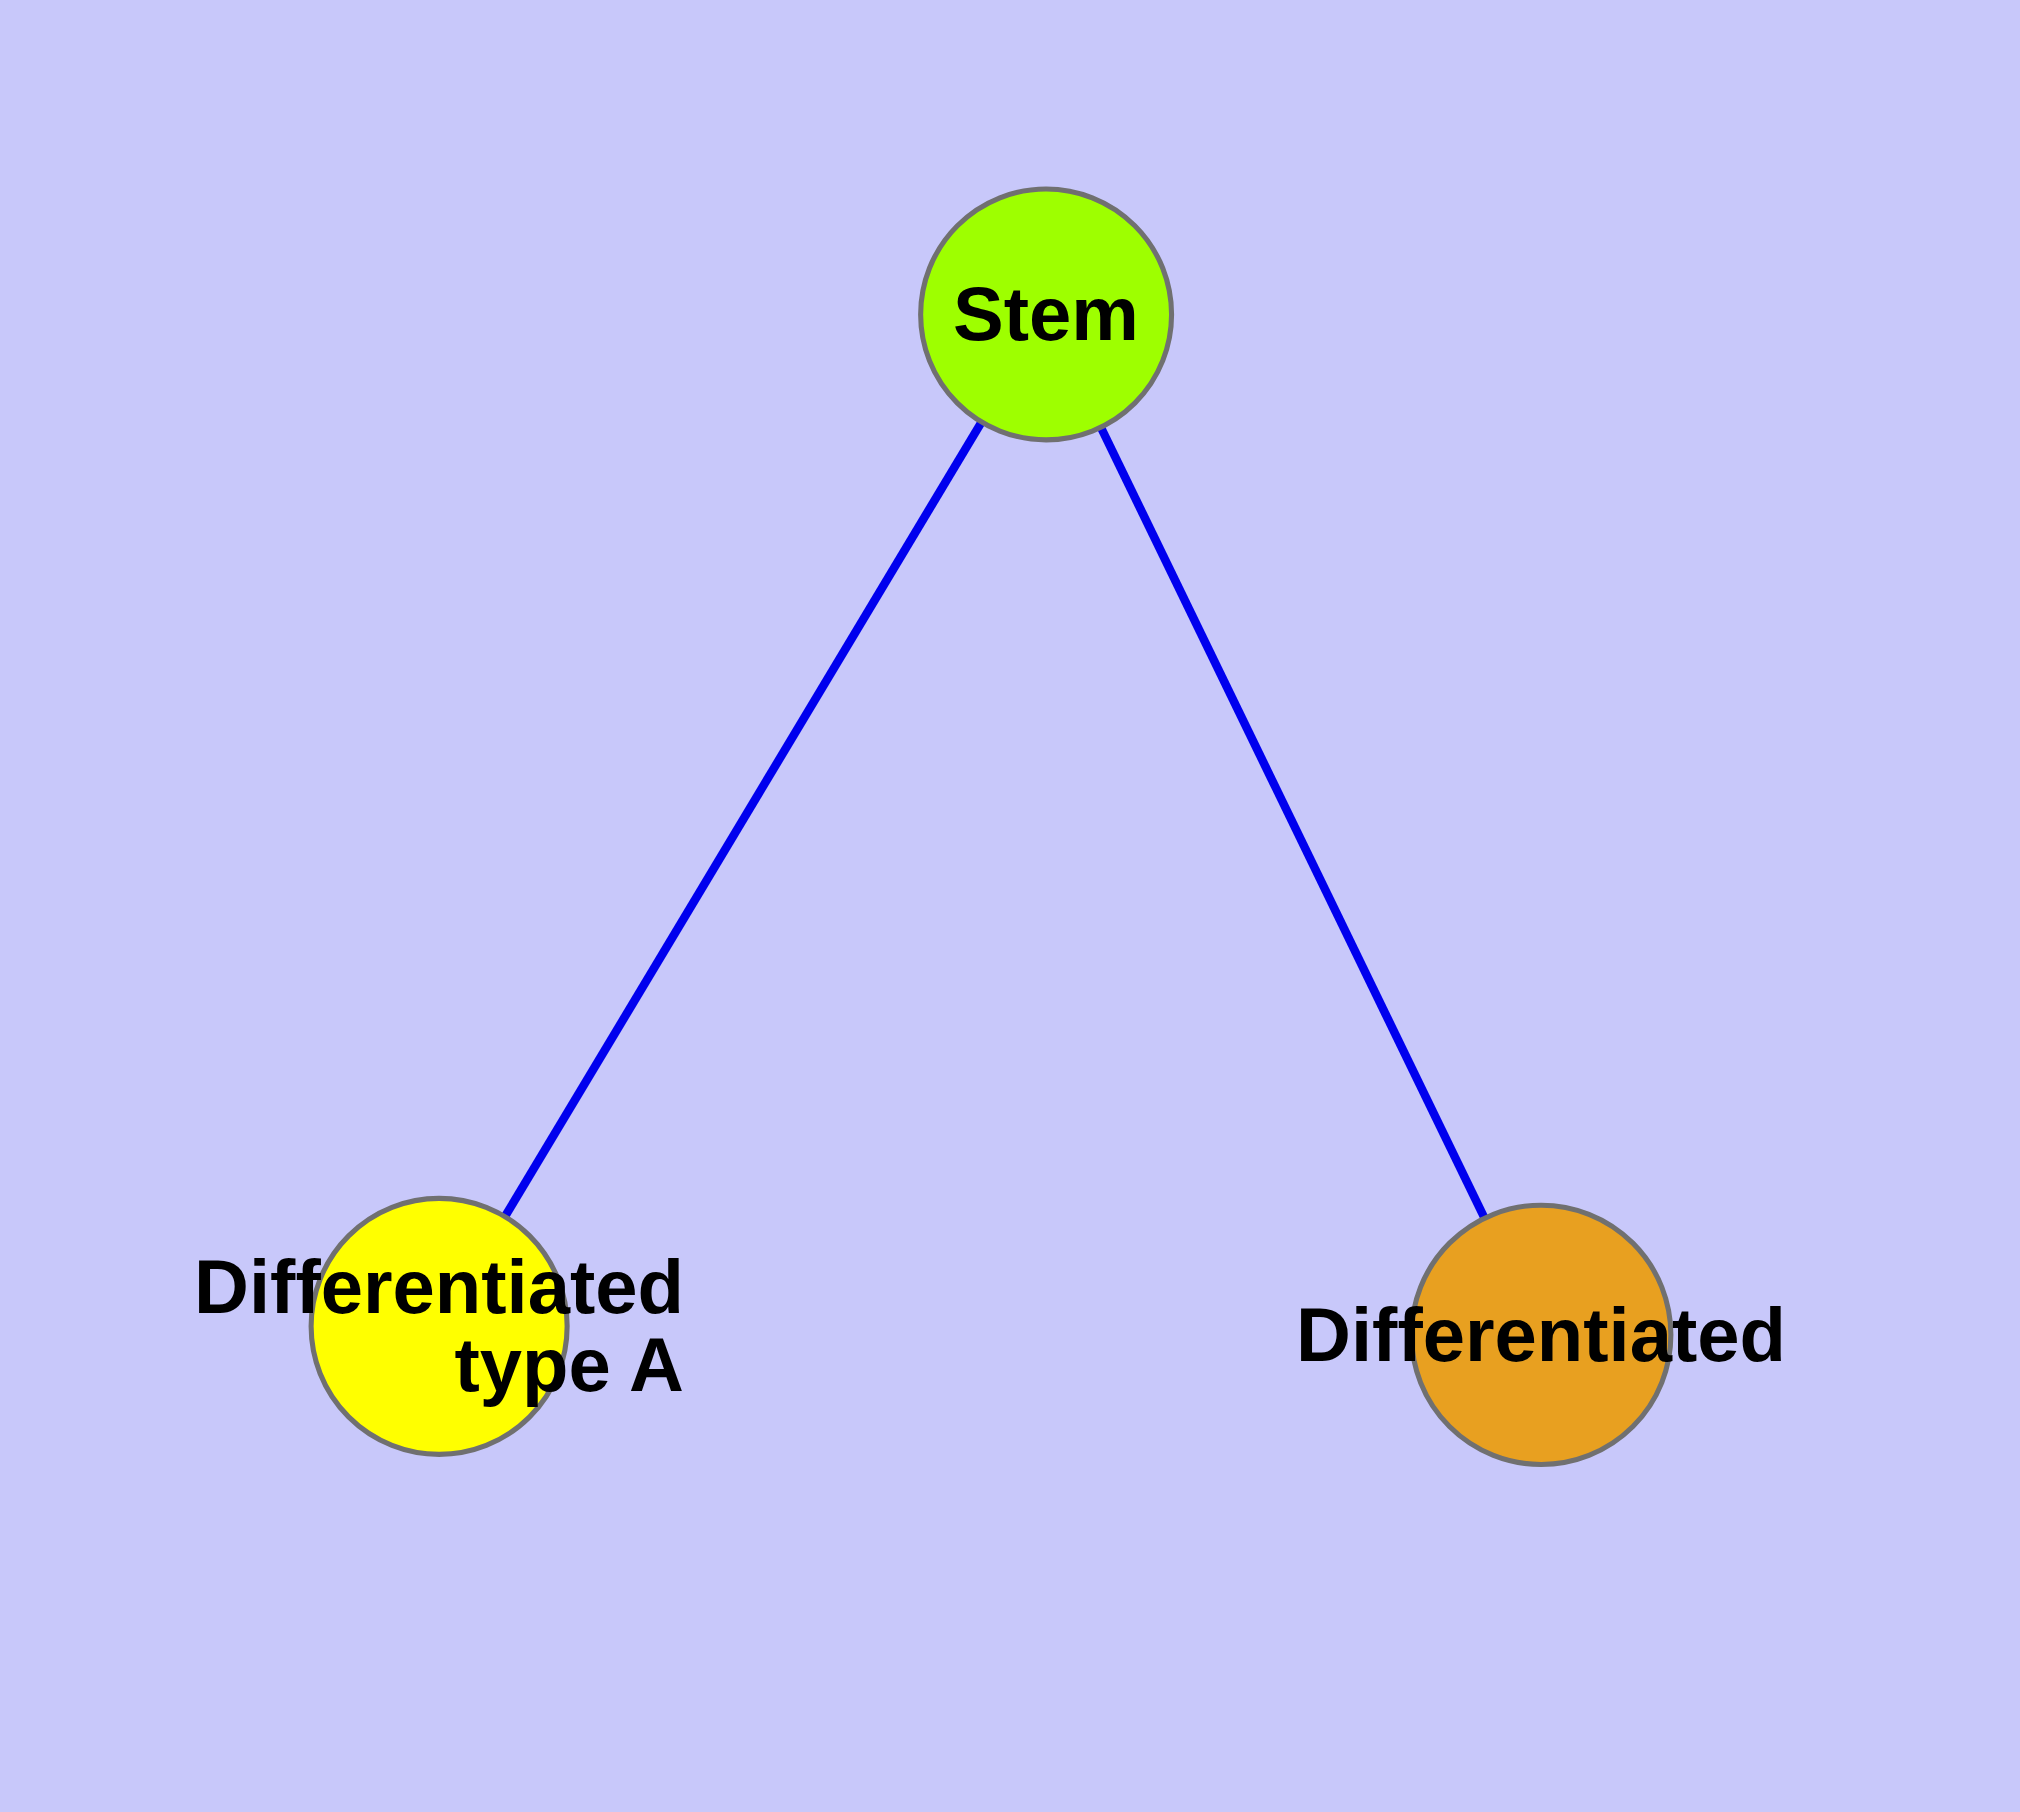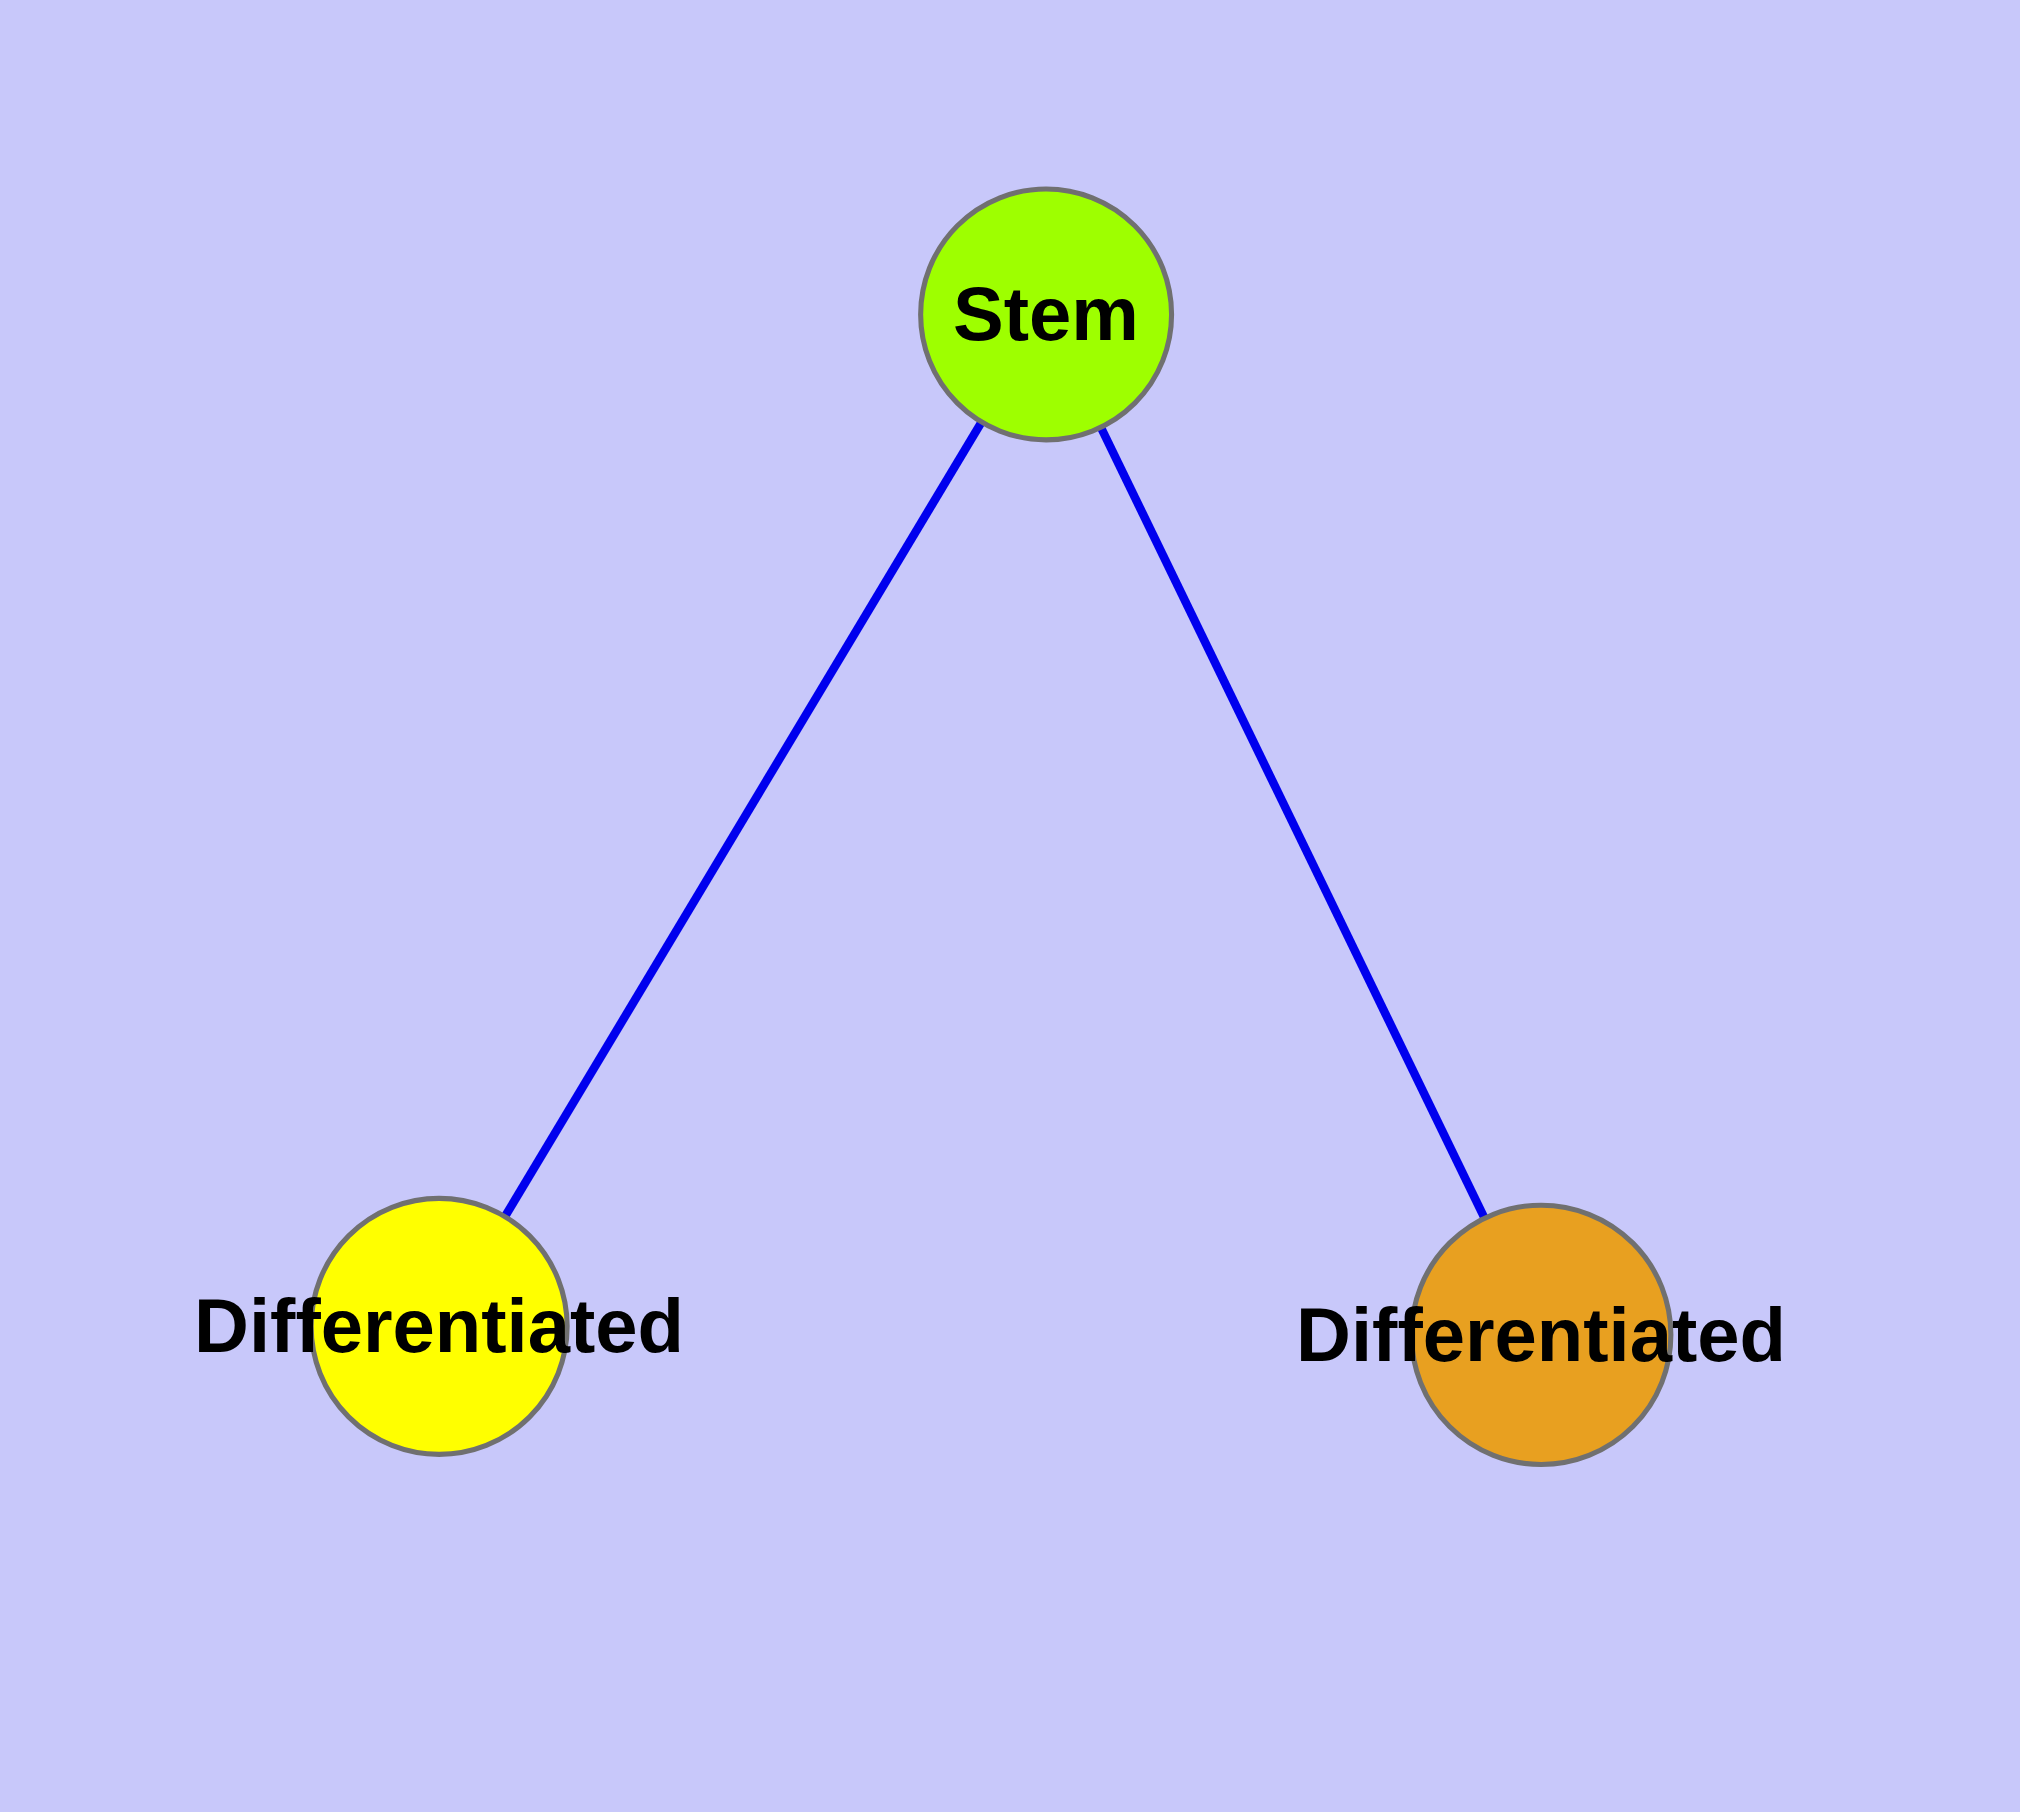--- a/index.html
+++ b/index.html
@@ -46,18 +46,18 @@
       </g>
     <g id="node-layer">
         <circle cx="1234" cy="371" r="148" fill="#9eff00" stroke="#707070" stroke-width="6"></circle>
         <circle cx="518" cy="1565" r="151" fill="#ffff00" stroke="#707070" stroke-width="6"></circle>
         <circle cx="1818" cy="1575" r="153" fill="#e8a020" stroke="#707070" stroke-width="6"></circle>
       </g>
   </svg>
 
   <div id="label-layer">
       <div class="node-label" style="left: 1046px; top: 314px; font-size: 76px; color: rgb(0, 0, 0);"><div>Stem</div></div>
-      <div class="node-label" style="left: 439px; top: 1326px; font-size: 76px; color: rgb(0, 0, 0);"><div>Differentiated</div></div>
+      <div class="node-label" style="left: 439px; top: 1326px; font-size: 76px; color: rgb(0, 0, 0);"><div>Differentiated</div><div>type A</div></div>
       <div class="node-label" style="left: 1541px; top: 1335px; font-size: 76px; color: rgb(0, 0, 0);"><div>Differentiated</div></div>
     </div>
 
 </div>
 
 
 </body></html>

